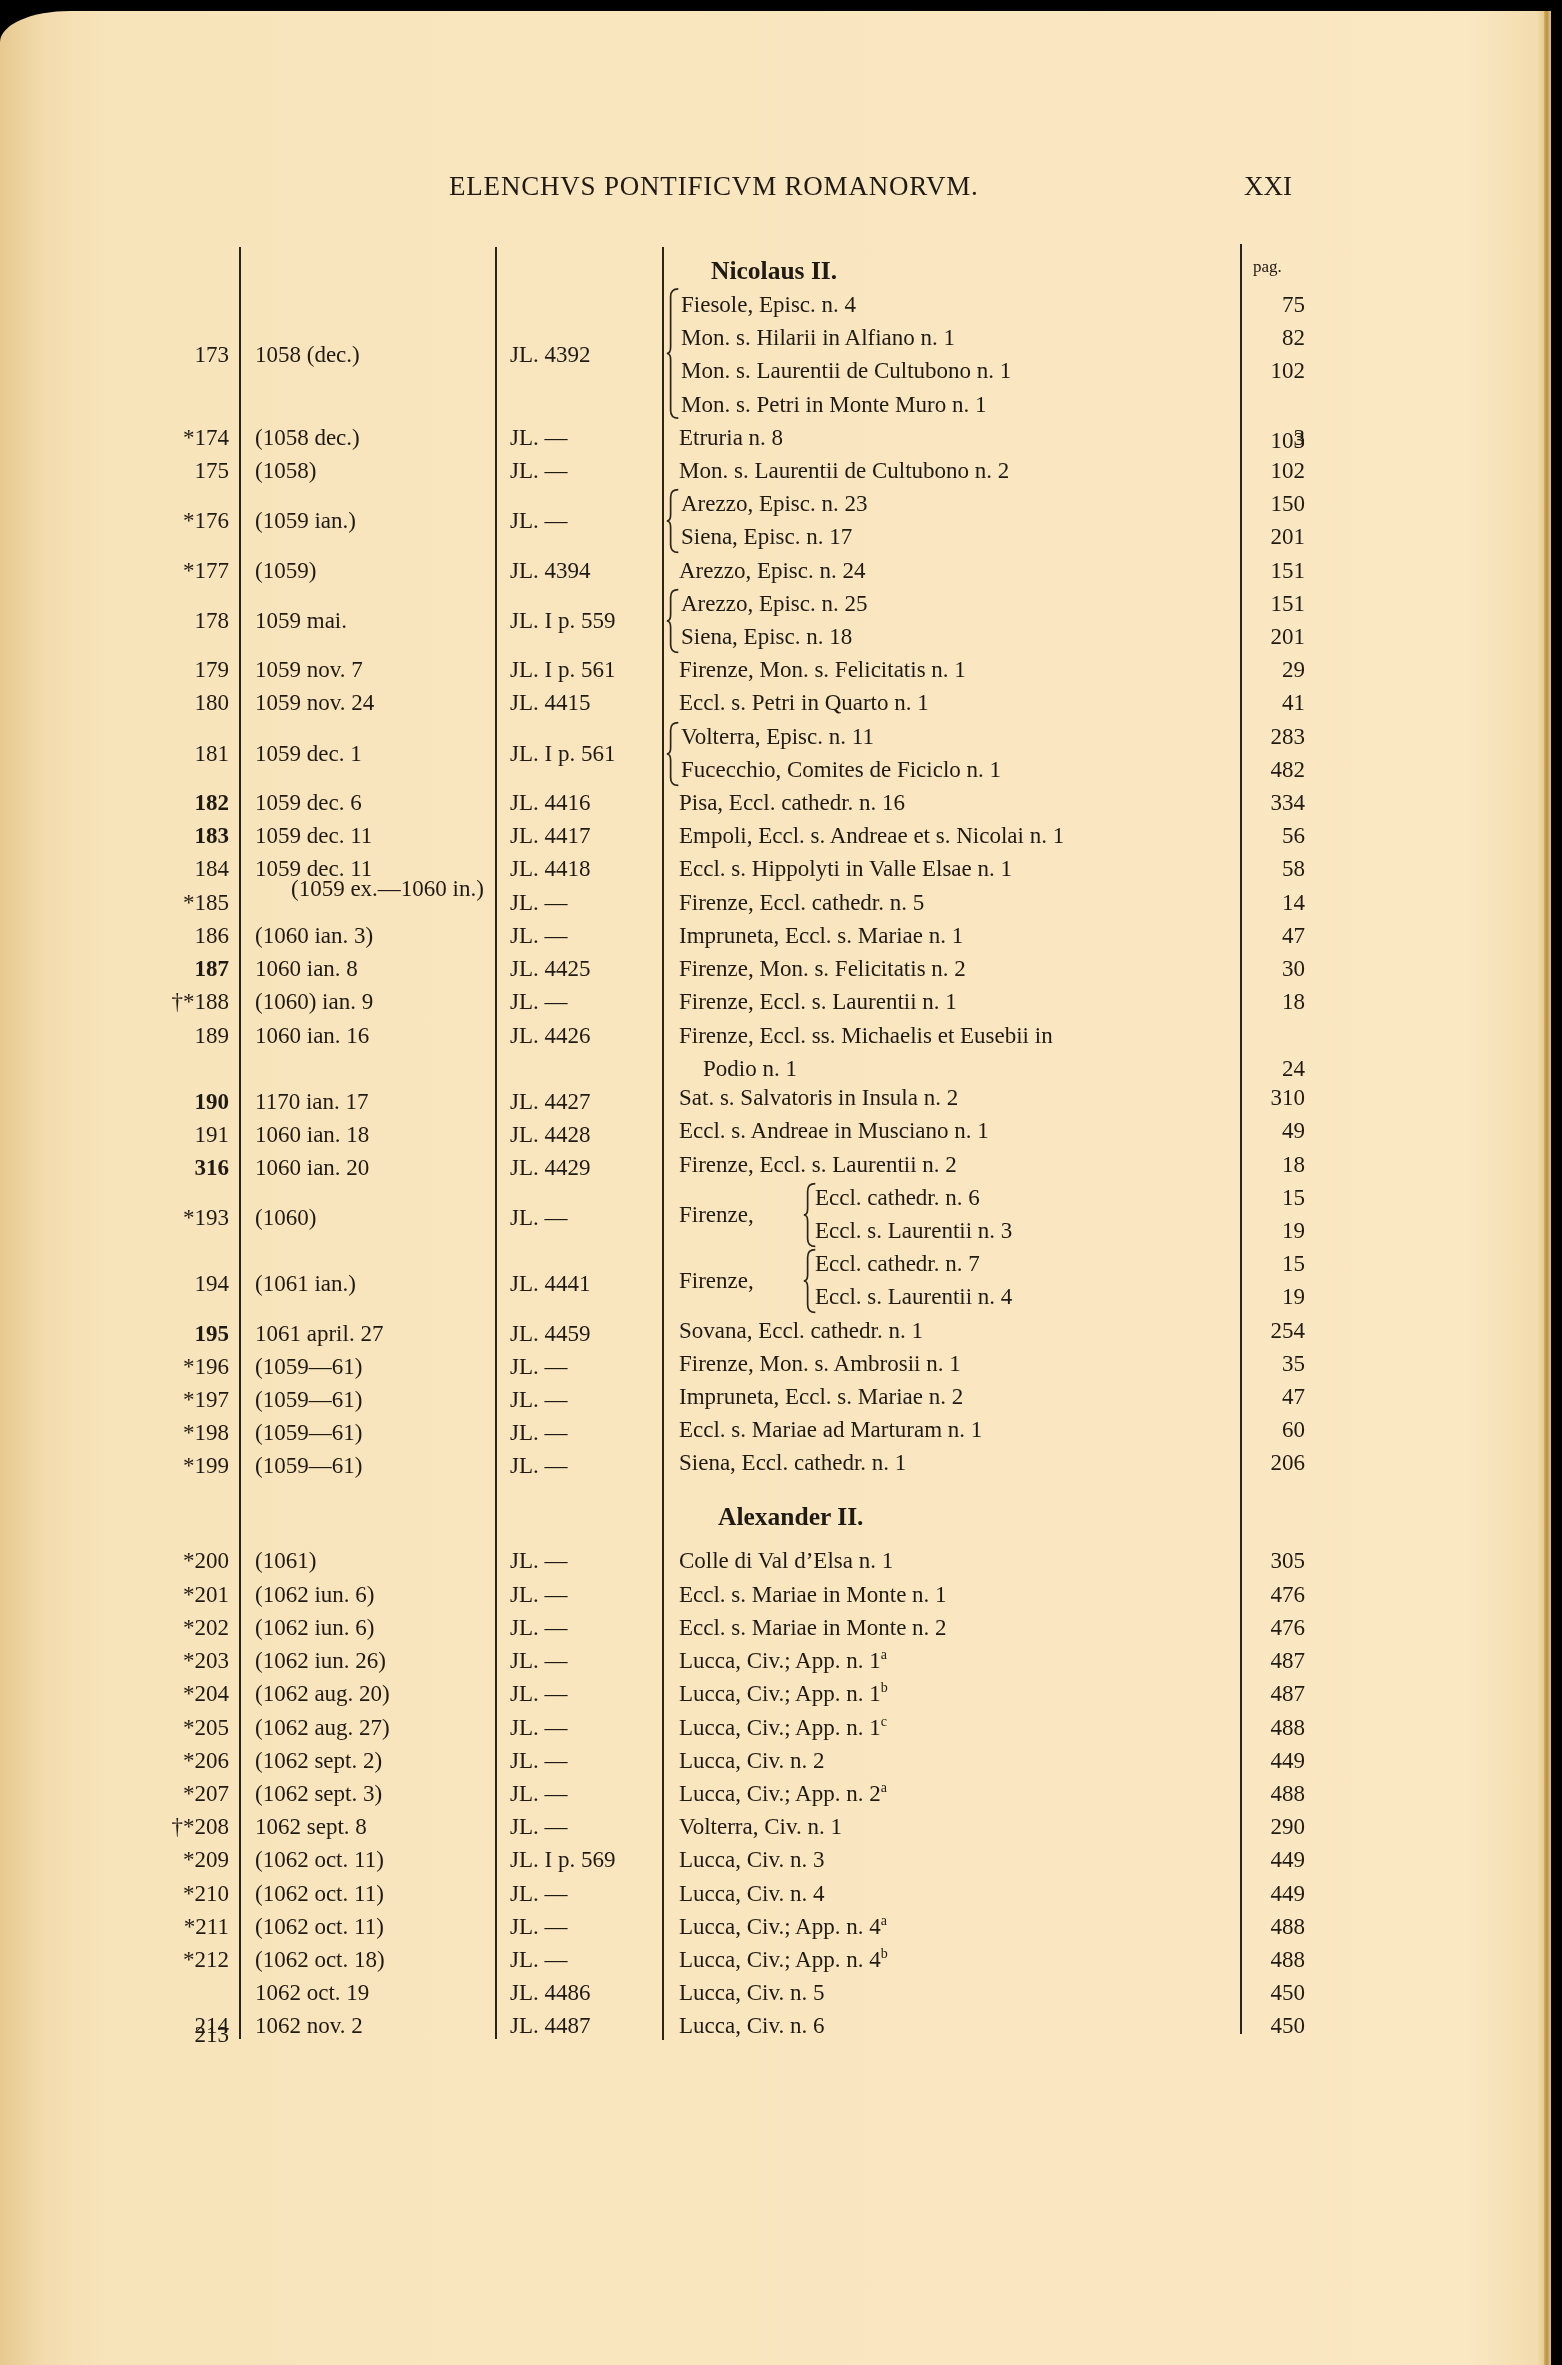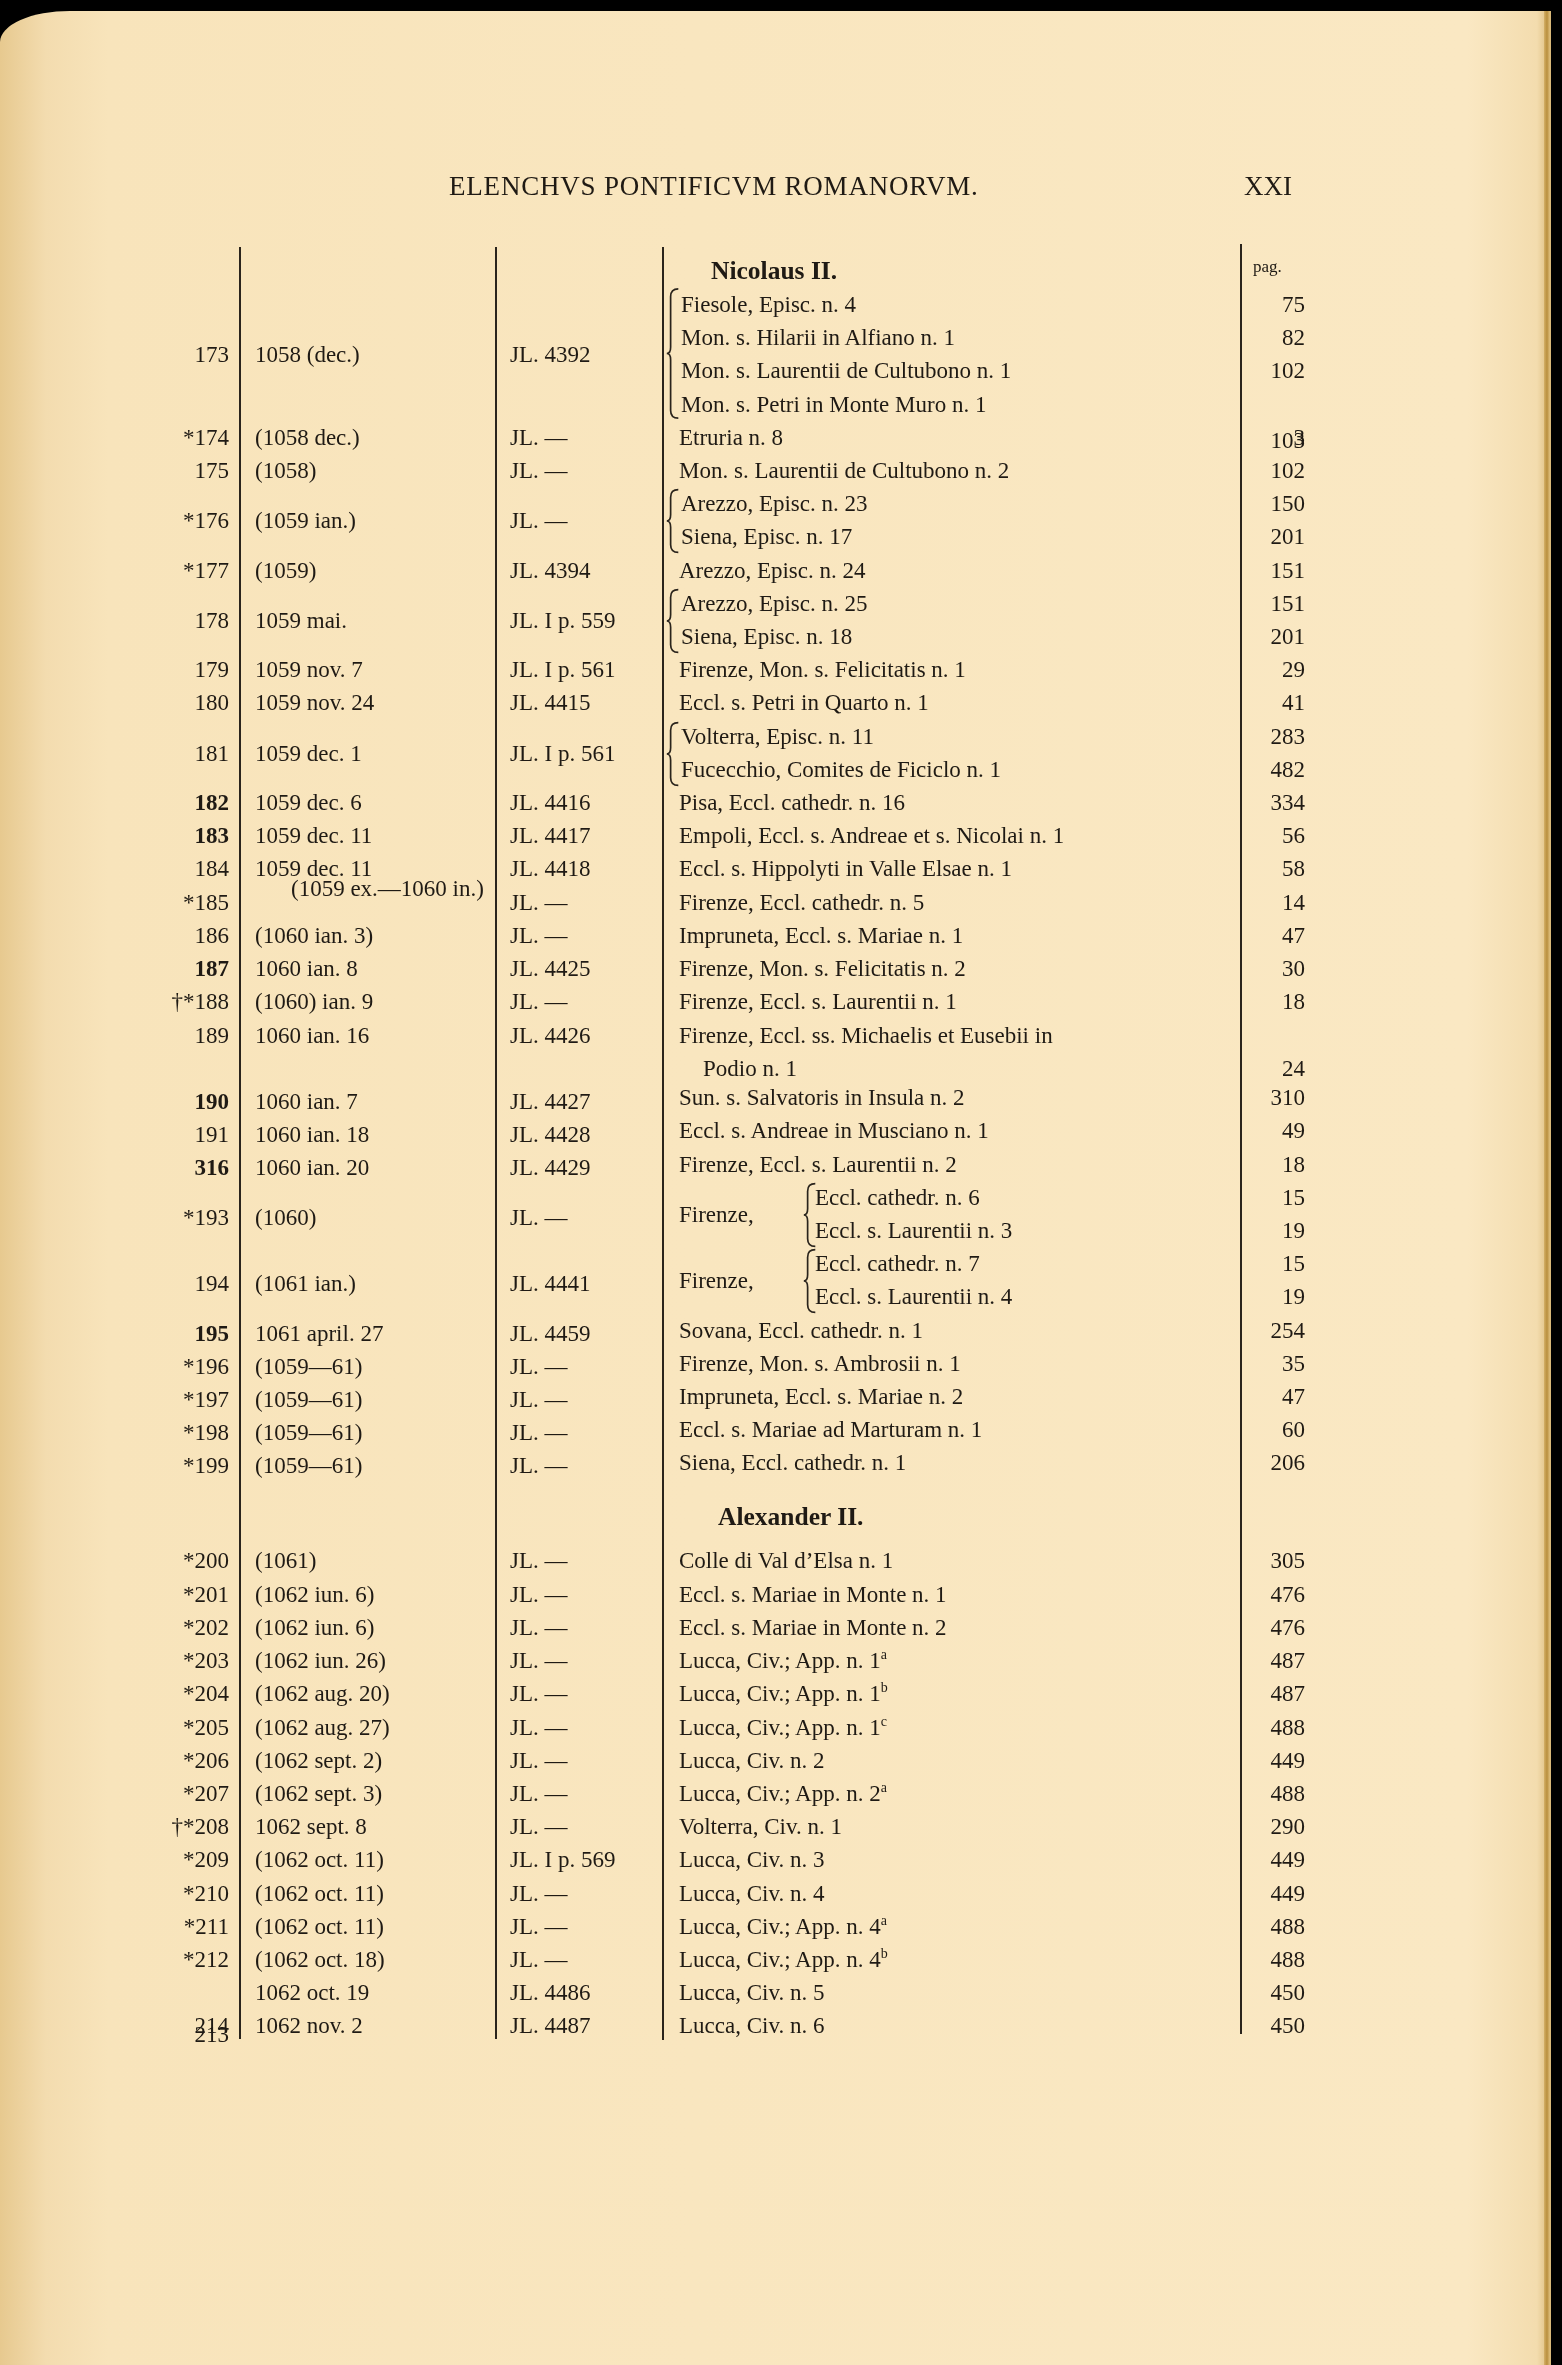--- a/index.html
+++ b/index.html
@@ -148,23 +148,23 @@
     <div class="cell jl" style="top: 989px;">JL. —</div>
     <div class="cell place" style="top: 989px; left: 679px;"><span>Firenze, Eccl. s. Laurentii n. 1</span></div>
     <div class="cell pag" style="top: 989px;">18</div>
     <div class="cell num" style="top: 1023px;">189</div>
     <div class="cell date" style="top: 1023px;">1060 ian. 16</div>
     <div class="cell jl" style="top: 1023px; text-align: right;">JL. 4426</div>
     <div class="cell place" style="top: 1023px; left: 679px;"><span>Firenze, Eccl. ss. Michaelis et Eusebii in</span></div>
     <div class="cell place" style="top: 1056px; left: 703px;"><span>Podio n. 1</span></div>
     <div class="cell pag" style="top: 1056px;">24</div>
     <div class="cell num bold" style="top: 1089px;">190</div>
-    <div class="cell date" style="top: 1089px;">1060 ian. 7</div>
+    <div class="cell date" style="top: 1089px;">1170 ian. 17</div>
     <div class="cell jl" style="top: 1089px;">JL. 4427</div>
-    <div class="cell place" style="top: 1085px; left: 679px;"><span>Sun. s. Salvatoris in Insula n. 2</span></div>
+    <div class="cell place" style="top: 1085px; left: 679px;"><span>Sat. s. Salvatoris in Insula n. 2</span></div>
     <div class="cell pag" style="top: 1085px;">310</div>
     <div class="cell num" style="top: 1122px;">191</div>
     <div class="cell date" style="top: 1122px;">1060 ian. 18</div>
     <div class="cell jl" style="top: 1122px;">JL. 4428</div>
     <div class="cell place" style="top: 1118px; left: 679px;"><span>Eccl. s. Andreae in Musciano n. 1</span></div>
     <div class="cell pag" style="top: 1118px;">49</div>
     <div class="cell num bold" style="top: 1155px;">316</div>
     <div class="cell date" style="top: 1155px;">1060 ian. 20</div>
     <div class="cell jl" style="top: 1155px;">JL. 4429</div>
     <div class="cell place" style="top: 1152px; left: 679px;"><span>Firenze, Eccl. s. Laurentii n. 2</span></div>

